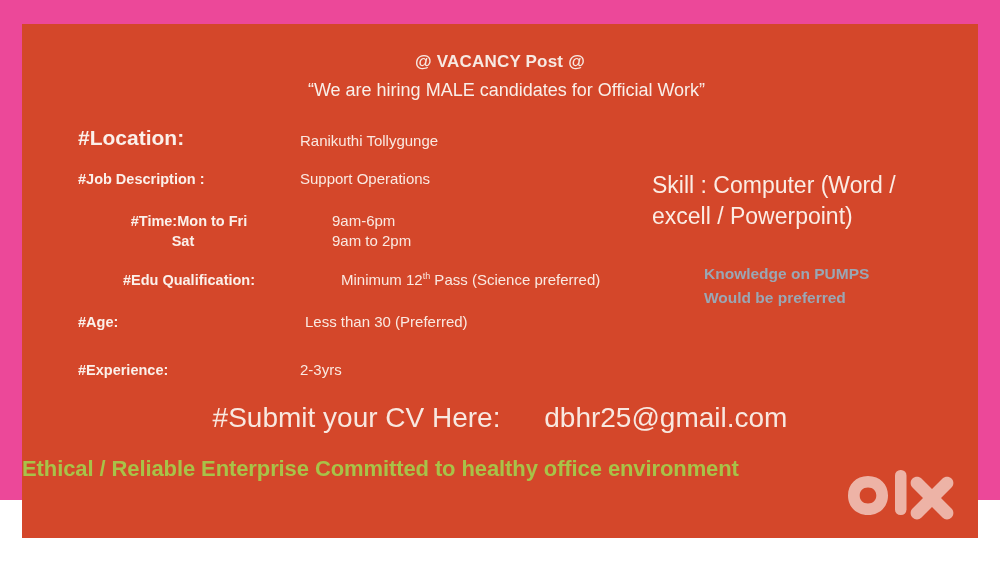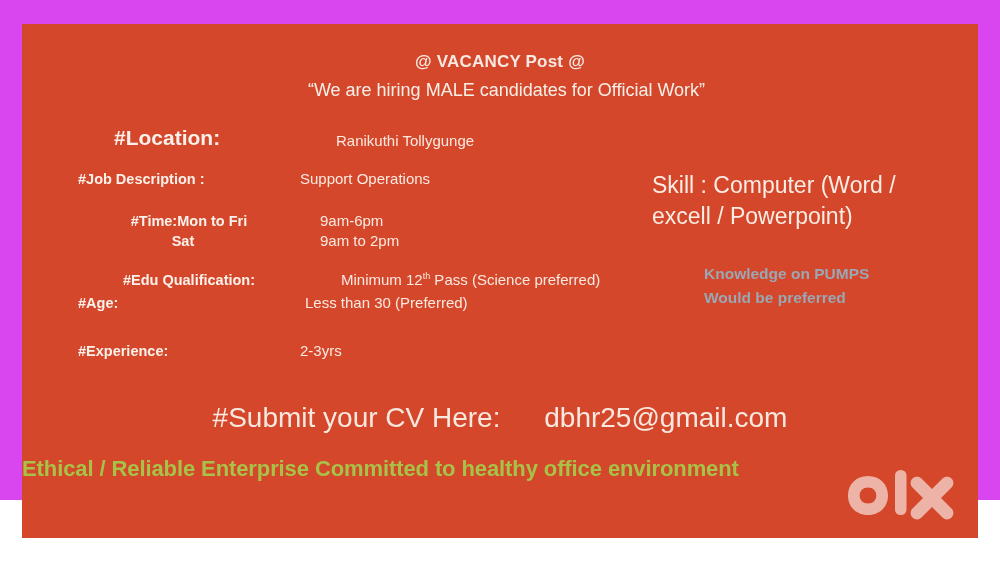--- a/index.html
+++ b/index.html
@@ -11,21 +11,21 @@
     width: 1000px;
     height: 562px;
     overflow: hidden;
     font-family: "Liberation Sans", sans-serif;
   }
 
   #poster-root {
     position: relative;
     width: 1000px;
     height: 500px;
-    background: #d946ef;
+    background: #ec4899;
   }
 
   
   #flyer-panel {
     position: absolute;
     left: 22px;
     top: 24px;
     width: 956px;
     height: 514px;
     background: #d4472a;
@@ -82,36 +82,36 @@
     line-height: 20px;
     flex: 1 1 auto;
   }
   .detail-value sup {
     font-size: 9px;
     vertical-align: super;
     line-height: 0;
   }
 
   
-  #row-location            { margin-top: 0px; margin-left: 36px;  }
+  #row-location            { margin-top: 0px;  }
   #row-location .detail-label   { font-size: 21px; line-height: 28px; }
   #row-location .detail-value   { font-size: 15px; line-height: 28px; padding-top: 3px; }
 
   #row-jobdesc             { margin-top: 14px; }
 
-  #row-time                { margin-top: 22px; }
+  #row-time                { margin-top: 22px; gap: 12px; }
   #row-time .detail-label  { text-align: center; padding-right: 12px; }
   #row-time .detail-value  { padding-left: 8px; }
   .time-sub-label          { display: block; text-align: center; padding-right: 12px; }
 
   #row-edu                 { margin-top: 19px; }
   #row-edu .detail-label   { text-align: center; padding-right: 4px; }
   #row-edu .detail-value   { padding-left: 5px; margin-left: 32px; }
 
-  #row-age                 { margin-top: 3px; }
+  #row-age                 { margin-top: 22px; }
   #row-age .detail-value   { padding-left: 5px; }
 
   #row-exp                 { margin-top: 28px; }
 
   
   #skill-note {
     position: absolute;
     left: 630px;
     top: 146px;
     width: 310px;

